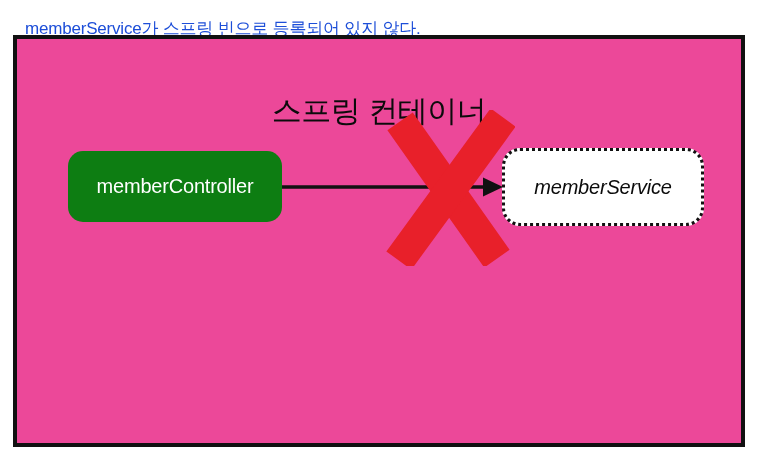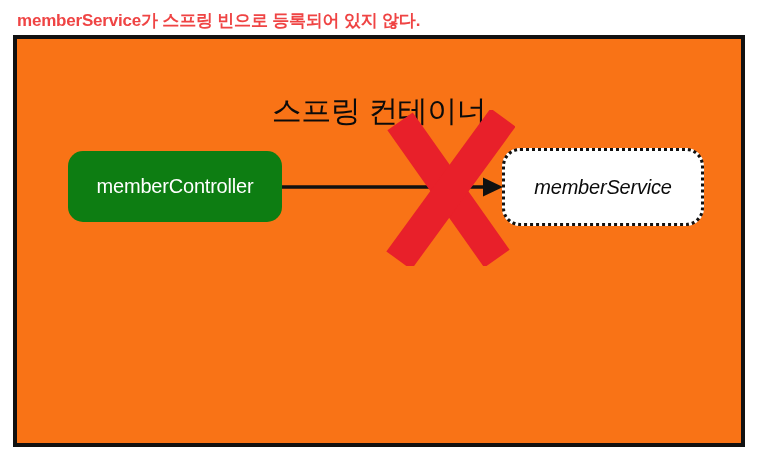--- a/index.html
+++ b/index.html
@@ -12,36 +12,36 @@
     position: relative;
     width: 758px;
     height: 456px;
     background: #ffffff;
     overflow: hidden;
   }
   .heading {
     position: absolute;
     left: 13px;
     top: 5px;
-    margin: 4px;
+    margin: 12px;
     font-size: 17px;
-    font-weight: 700;
-    color: #ef4444;
+    font-weight: 400;
+    color: #1d4ed8;
     letter-spacing: -0.2px;
     white-space: nowrap;
   }
   .container-box {
     position: absolute;
     left: 13px;
     top: 35px;
     width: 732px;
     height: 412px;
     border: 4px solid #111111;
     box-sizing: border-box;
-    background: #f97316;
+    background: #ec4899;
   }
   .container-title {
     position: absolute;
     left: 0;
     right: 0;
     top: 52px;
     text-align: center;
     font-size: 30px;
     font-weight: 500;
     color: #0b0b0b;

